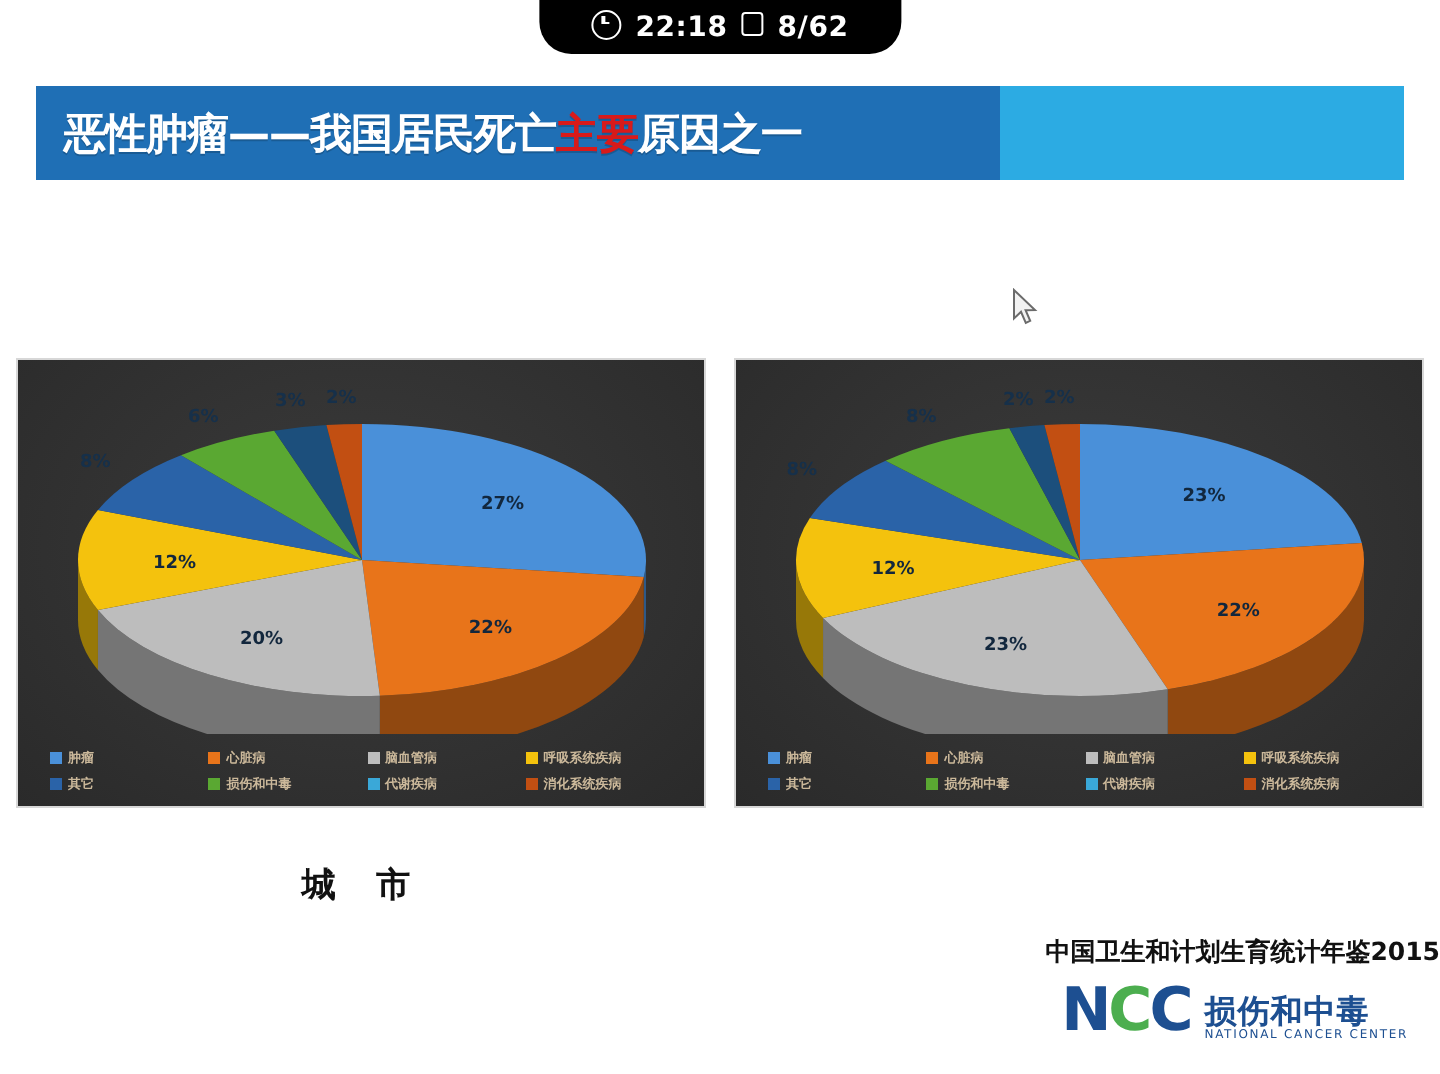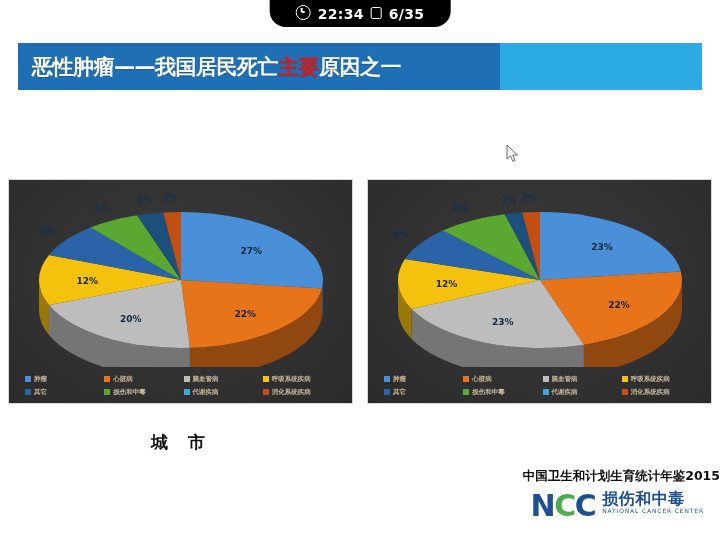--- a/index.html
+++ b/index.html
@@ -181,21 +181,21 @@
     color: #111111;
     font-family: "DejaVu Sans", "Liberation Sans", sans-serif;
   }
 
   
   #ncc-logo {
     position: absolute;
     right: 16px;
     top: 463px;
     display: flex;
-    align-items: flex-start;
+    align-items: flex-end;
     gap: 7px;
   }
   #ncc-mark {
     font-size: 30px;
     font-weight: bold;
     line-height: 1;
     letter-spacing: -1.5px;
     font-family: "DejaVu Sans", "Liberation Sans", sans-serif;
   }
   #ncc-mark .n { color: #1d4f91; }
@@ -231,23 +231,23 @@
     font-weight: bold;
     text-anchor: middle;
   }
 </style>
 </head>
 <body>
 
 <div id="status-notch">
   <div id="notch-pill">
     <span class="ico"><span class="clock-glyph"></span></span>
-    <span class="txt">22:34</span>
+    <span class="txt">22:18</span>
     <span class="ico"><span class="sq-glyph"></span></span>
-    <span class="txt">6/35</span>
+    <span class="txt">8/62</span>
   </div>
 </div>
 
 <div id="slide">
 
   <div id="title-banner">
     <div id="title-text">
       <span>恶性肿瘤——我国居民死亡</span><span class="hl">主要</span><span>原因之一</span>
     </div>
   </div>

